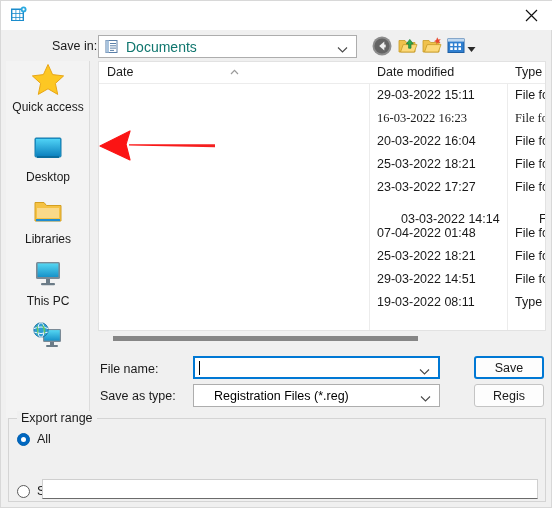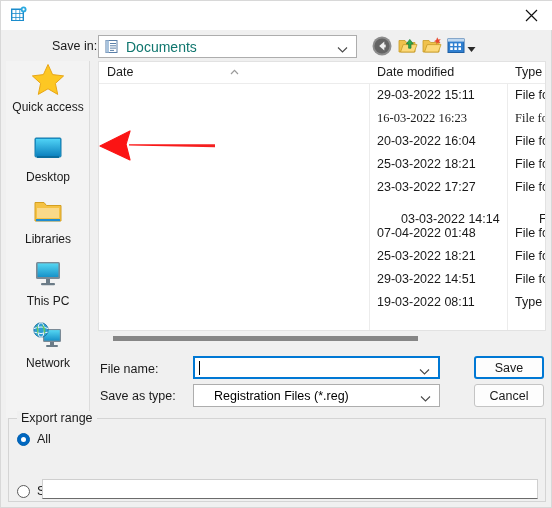--- a/index.html
+++ b/index.html
@@ -409,21 +409,20 @@
           <rect x="19" y="21" width="4" height="3" fill="#6b7b87"></rect>
           <rect x="15" y="24" width="12" height="2" rx="1" fill="#6b7b87"></rect>
           <circle cx="10" cy="9" r="7.2" fill="#2f9ed4" stroke="#1b6f9c" stroke-width=".8"></circle>
           <path d="M3 7.6 Q10 4.4 17 7.6" stroke="#ffffff" stroke-width=".9" fill="none"></path>
           <path d="M3.4 11.2 Q10 14 16.6 11.2" stroke="#ffffff" stroke-width=".9" fill="none"></path>
           <ellipse cx="10" cy="9" rx="3.3" ry="7.2" fill="none" stroke="#ffffff" stroke-width=".9"></ellipse>
           <path d="M5.5 4 Q9 8 6.5 14" fill="#4fc24f" opacity=".85"></path>
           <path d="M11 3.2 Q16 7 13.6 13.8" fill="#4fc24f" opacity=".85"></path>
         </svg>
       </div>
-      <div class="pl">Network</div>
     </div>
   </div>
 
   <div id="filelist">
     <div class="colsep" id="sep-1"></div>
     <div class="colsep" id="sep-2"></div>
 
     <div id="col-headers">
       <div class="colhdr" id="hdr-name">Date</div>
       <div class="colhdr" id="hdr-date">Date modified</div>
@@ -498,21 +497,21 @@
   <div id="savetype-combo">
     <span id="savetype-value">Registration Files (*.reg)</span>
     <span class="combo-chevron">
       <svg width="11" height="8" viewBox="0 0 11 8">
         <path d="M1 1.5 L5.5 6 L10 1.5" stroke="#4a4a4a" stroke-width="1.1" fill="none"></path>
       </svg>
     </span>
   </div>
 
   <div class="dlgbtn" id="btn-save">Save</div>
-  <div class="dlgbtn" id="btn-cancel">Cancel</div>
+  <div class="dlgbtn" id="btn-cancel">Regis</div>
 
   <div id="export-group"></div>
   <div id="export-legend">Export range</div>
 
   <div class="radiorow" id="radio-all">
     <span class="radio-outer checked">
       <span class="radio-dot"></span>
     </span>
     <span class="radiolabel">All</span>
   </div>

